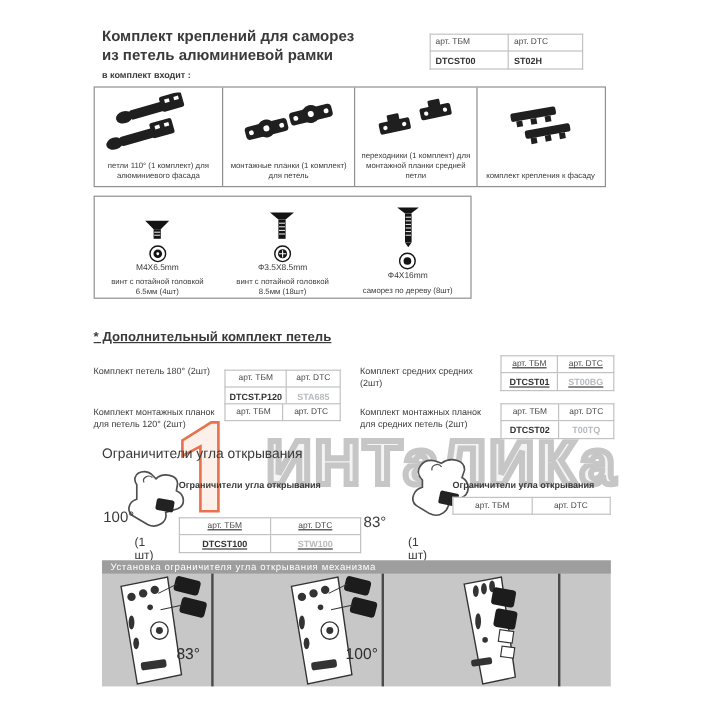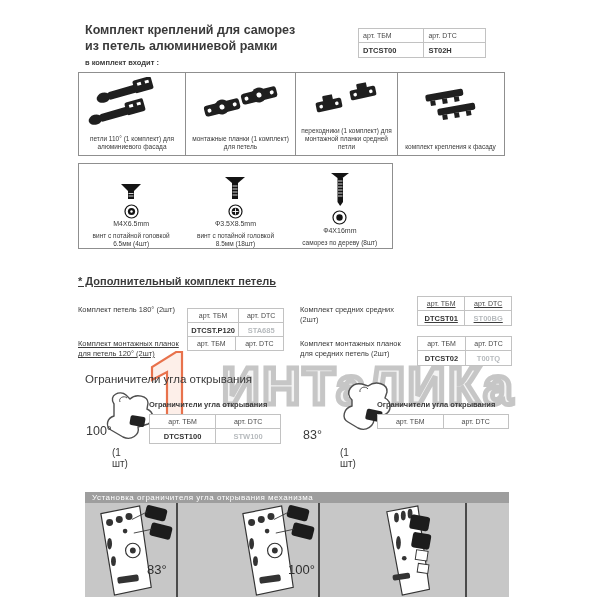--- a/index.html
+++ b/index.html
@@ -31,21 +31,21 @@
   .sec-heading{font-size:11px;font-weight:bold;color:#3a3a3a;}
   .add-label{font-size:7.5px;line-height:10px;color:#3a3a3a;}
   
   .lim-heading{font-size:11.5px;color:#3a3a3a;}
   .lim-sub{font-size:7.5px;font-weight:bold;color:#3a3a3a;}
   .angle-big{font-size:12.5px;color:#3a3a3a;}
   .qty{font-size:10px;color:#3a3a3a;}
   
   .wm-text{font-size:52px;font-weight:bold;letter-spacing:3px;color:rgba(235,235,235,0.55);-webkit-text-stroke:5px #c6c6c6;white-space:nowrap;pointer-events:none;}
   
-  .panel{left:85px;top:467px;width:424px;height:105px;background:#c7c7c7;margin-top:25px;}
+  .panel{left:85px;top:467px;width:424px;height:105px;background:#c7c7c7;}
   .panel-banner{position:absolute;left:0;top:0;width:100%;height:11px;background:#9e9e9e;color:#fff;font-size:8px;line-height:11px;letter-spacing:0.5px;padding-left:7px;box-sizing:border-box;}
   .panel-sep{position:absolute;top:11px;bottom:0;width:1.5px;background:#4a4a4a;}
   .panel-angle{position:absolute;font-size:13px;color:#2e2e2e;}
 </style>
 </head>
 <body>
 
 <div class="abs" style="left:148px;top:348px;z-index:1;">
   <svg width="46" height="78" viewBox="0 0 46 78" class="abs" style="left:0;top:2px;">
     <path d="M34,2 L34,76 L19,76 L19,22 L4,30 L4,17 L28,2 Z" fill="rgba(244,158,118,0.16)" stroke="#e8724c" stroke-width="2.2"></path>
@@ -259,21 +259,21 @@
         </tr>
     <tr>
           <td class="val">DTCST01</td>
           <td class="val gray">ST00BG</td>
         </tr>
   </tbody>
     </table>
 </div>
 
 <div class="abs" style="left:78px;top:336px;z-index:2;">
-  <div class="add-label abs" style="left:0;top:3px;width:108px;text-decoration:underline;">Комплект монтажных планок для петель 120° (2шт)</div>
+  <div class="add-label abs" style="left:0;top:3px;width:108px;">Комплект монтажных планок для петель 120° (2шт)</div>
   <table class="art-table centered abs" style="left:109px;top:0;width:97px;">
     <tbody>
         <tr>
           <td style="width:48px;">арт. ТБМ</td>
           <td style="width:49px;">арт. DTC</td>
         </tr>
   </tbody>
     </table>
 </div>
 
@@ -298,21 +298,21 @@
 <div class="abs" style="left:82px;top:388px;z-index:2;">
   <svg width="68" height="52" viewBox="0 0 68 52" class="abs" style="left:16px;top:2px;">
     <path d="M16,14 C10,5 22,0 28,5 L32,9 C38,3 50,6 50,13 L49,19 C56,22 57,31 50,34 L40,37 C42,45 33,51 25,47 L13,40 C7,36 9,28 16,26 Z" fill="#fff" stroke="#4f4f4f" stroke-width="1.4"></path>
     <path d="M22,12 C20,8 26,5 29,8" fill="none" stroke="#4f4f4f" stroke-width="1"></path>
     <rect x="32" y="26" width="15" height="10" rx="2" transform="rotate(10 39 31)" fill="#222"></rect>
   </svg>
   <div class="angle-big abs" style="left:4px;top:36px;">100°</div>
   <div class="qty abs" style="left:30px;top:59px;">(1 шт)</div>
 </div>
 <div class="abs lim-sub" style="left:149px;top:400px;z-index:2;">Ограничители угла открывания</div>
-<table class="art-table centered abs" style="left:149px;top:414px;width:132px;z-index:2;">
+<table class="art-table centered abs" style="left:149px;top:431px;width:152px;z-index:2;text-decoration:underline;">
   <tbody>
       <tr>
         <td style="width:66px;">арт. ТБМ</td>
         <td style="width:66px;">арт. DTC</td>
       </tr>
   <tr>
         <td class="val">DTCST100</td>
         <td class="val gray">STW100</td>
       </tr>
 </tbody>

